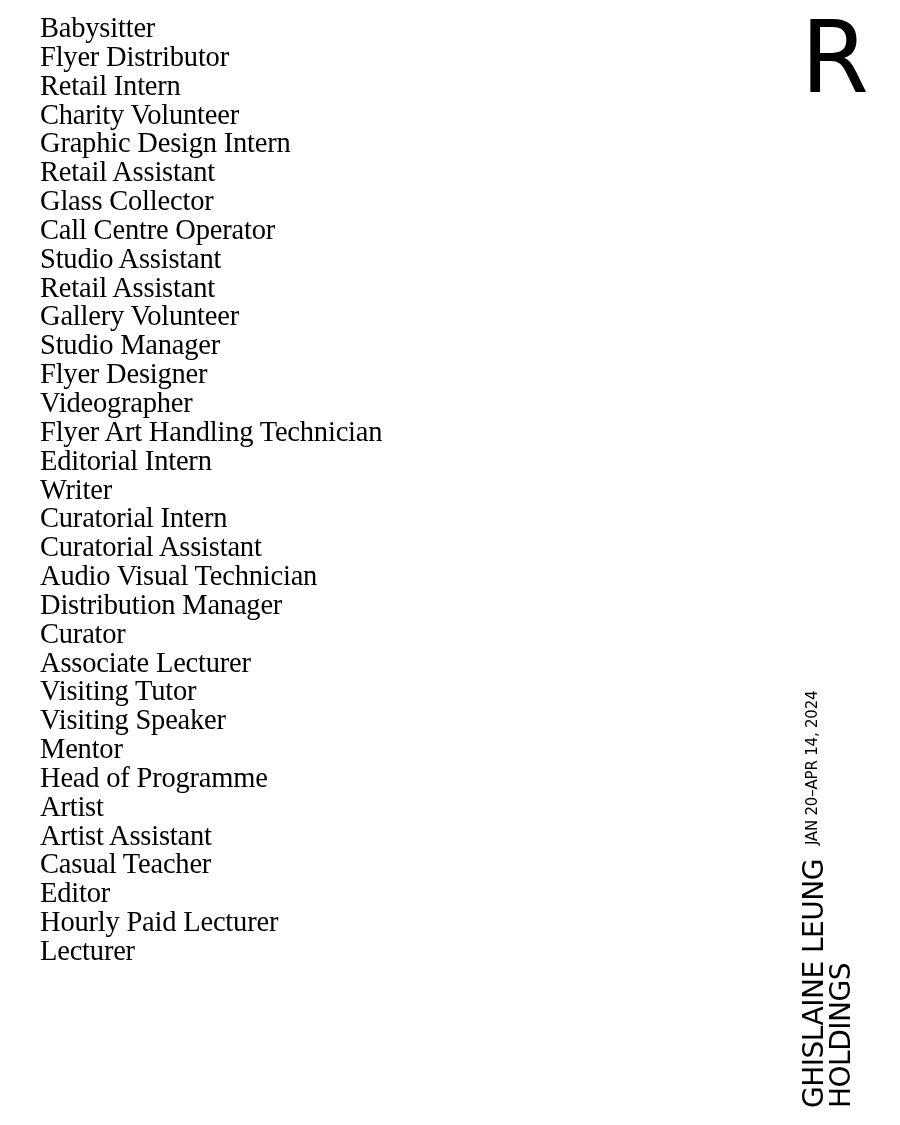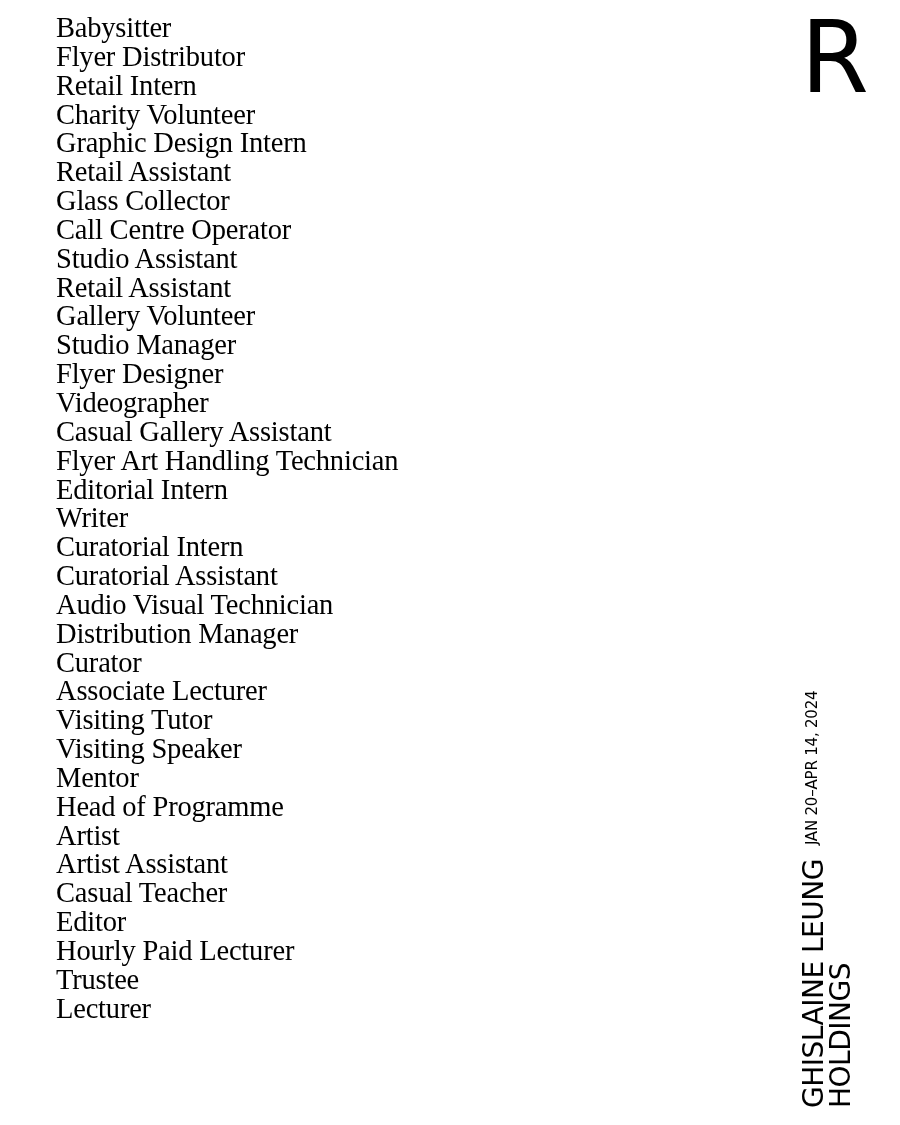--- a/index.html
+++ b/index.html
@@ -1,18 +1,18 @@
 <!DOCTYPE html>
 <html><head>
 <meta charset="utf-8">
 <style>
   html, body { margin: 0; padding: 0; background: #ffffff; }
   body { width: 900px; height: 1125px; position: relative; overflow: hidden; color: #000; }
   .list {
-    position: absolute; left: 56px; top: 14px; margin: 0; padding: 0; list-style: none;
+    position: absolute; left: 40px; top: 14px; margin: 0; padding: 0; list-style: none;
     font-family: "Liberation Serif", "DejaVu Serif", serif;
     font-size: 28.5px; line-height: 28.85px; letter-spacing: -0.2px;
   }
   .list li { white-space: nowrap; }
   .logo {
     position: absolute; left: 800px; top: 18px;
     font-family: "DejaVu Sans", "Liberation Sans", sans-serif;
     font-size: 100px; line-height: 80px; font-weight: 400;
     transform: scaleX(0.98);
   }
@@ -37,40 +37,38 @@
   <li>Graphic Design Intern</li>
   <li>Retail Assistant</li>
   <li>Glass Collector</li>
   <li>Call Centre Operator</li>
   <li>Studio Assistant</li>
   <li>Retail Assistant</li>
   <li>Gallery Volunteer</li>
   <li>Studio Manager</li>
   <li>Flyer Designer</li>
   <li>Videographer</li>
-  <li>Casual Gallery Assistant</li>
   <li>Flyer Art Handling Technician</li>
   <li>Editorial Intern</li>
   <li>Writer</li>
   <li>Curatorial Intern</li>
   <li>Curatorial Assistant</li>
   <li>Audio Visual Technician</li>
   <li>Distribution Manager</li>
   <li>Curator</li>
   <li>Associate Lecturer</li>
   <li>Visiting Tutor</li>
   <li>Visiting Speaker</li>
   <li>Mentor</li>
   <li>Head of Programme</li>
   <li>Artist</li>
   <li>Artist Assistant</li>
   <li>Casual Teacher</li>
   <li>Editor</li>
   <li>Hourly Paid Lecturer</li>
-  <li>Trustee</li>
   <li>Lecturer</li>
 </ul>
 
 <div class="logo">R</div>
 
 <div class="side">
   <div class="title">
     <div>GHISLAINE LEUNG</div>
     <div>HOLDINGS</div>
   </div>

